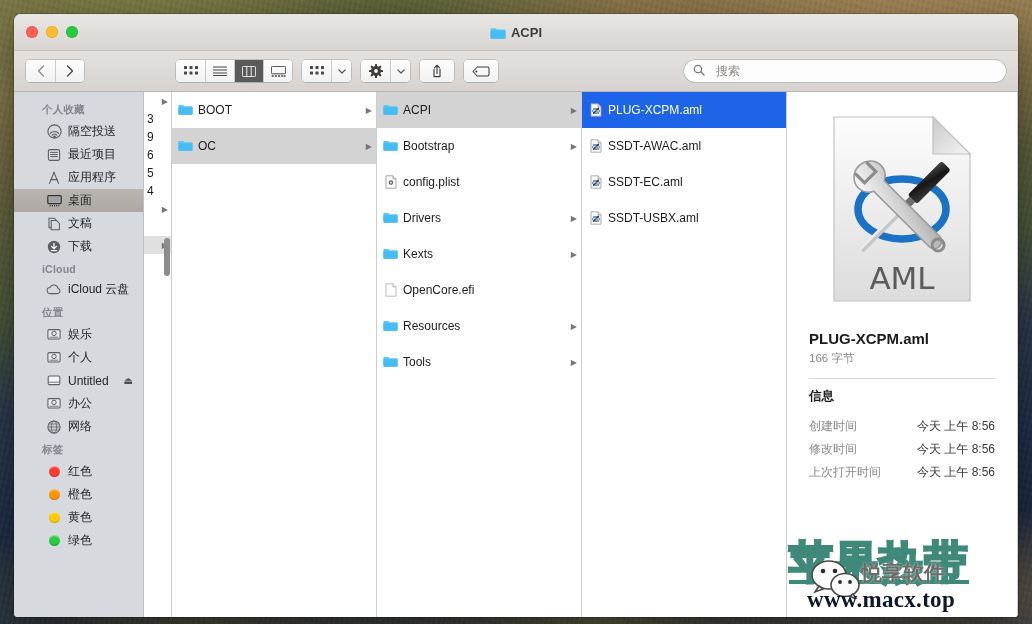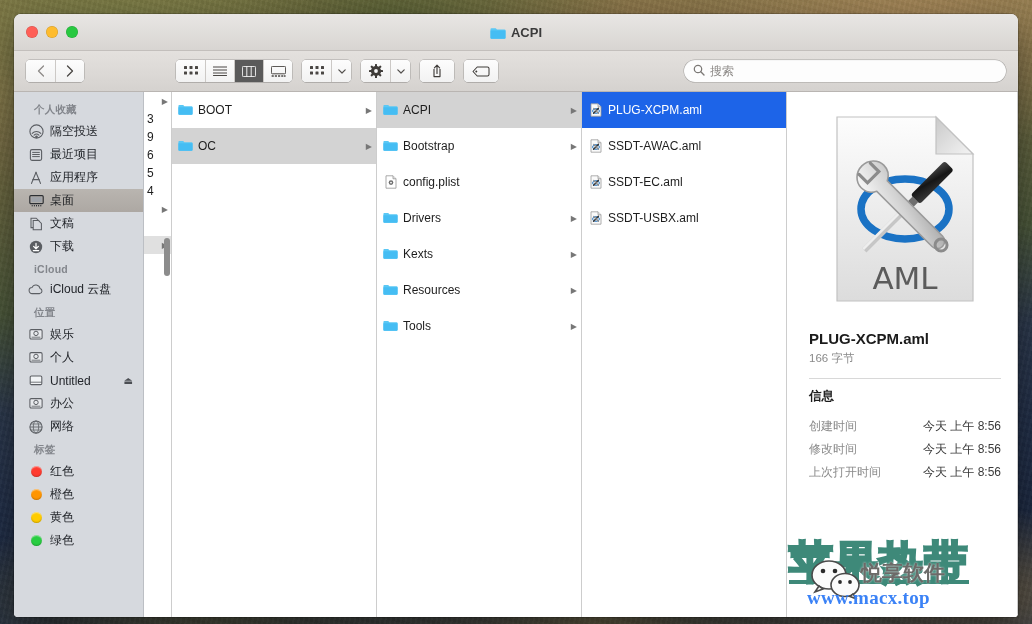--- a/index.html
+++ b/index.html
@@ -135,21 +135,21 @@
 
   .search-field {
     width: 322px;
     height: 22px;
     border-radius: 11px;
     background: #fdfdfd;
     box-shadow: 0 0 0 .5px rgba(0,0,0,.25), inset 0 .5px 1px rgba(0,0,0,.06);
     display: flex;
     align-items: center;
     padding: 0 9px;
-    gap: 5px;
+    gap: 11px;
   }
   .search-placeholder {
     font-size: 12px;
     color: #8d8a87;
   }
 
   
   .body-row {
     flex: 1;
     display: flex;
@@ -163,29 +163,29 @@
     background: #d6d9de;
     border-right: .5px solid #bcbfc4;
     padding-top: 6px;
     overflow: hidden;
     font-size: 12px;
   }
   .sb-header {
     font-size: 10.5px;
     font-weight: 700;
     color: #83868c;
-    padding: 5px 0 3px 20px;
+    padding: 5px 0 3px 28px;
     letter-spacing: .2px;
   }
   .sb-item {
     height: 23px;
     display: flex;
     align-items: center;
     gap: 6px;
-    padding-left: 14px;
+    padding-left: 32px;
     color: #22252a;
     font-size: 12px;
     position: relative;
     cursor: default;
   }
   .sb-item.selected {
     background: linear-gradient(180deg, #b9b5b0, #ada8a3);
     color: #1b1d20;
   }
   .sb-icon {
@@ -246,21 +246,21 @@
   .pscroll {
     position: absolute;
     right: 1px; top: 146px;
     width: 6px; height: 38px;
     border-radius: 3px;
     background: #8c8c8c;
   }
 
   
   .preview {
-    padding: 22px 16px 0 22px;
+    padding: 22px 22px 0 22px;
     height: 100%;
     overflow: hidden;
     position: relative;
   }
   .prev-icon-wrap {
     display: flex;
     justify-content: center;
     margin-bottom: 22px;
   }
   .prev-name {
@@ -322,23 +322,23 @@
     text-shadow: 0 0 2px rgba(255,255,255,.75);
   }
   .wm-chat {
     position: absolute;
     left: 34px; top: 24px;
     width: 56px; height: 40px;
   }
   .wm-url {
     position: absolute;
     left: 32px; top: 52px;
-    font-size: 19px;
+    font-size: 23px;
     font-weight: 700;
-    color: #3b82f6;
+    color: #0f172a;
     font-family: "Liberation Serif", serif;
     letter-spacing: .3px;
   }
 </style>
 </head>
 <body>
 
 <div id="desktop">
 
   <div id="finder-window">
@@ -790,20 +790,30 @@
           </div>
           <div class="row">
             <span class="row-icon">
               <svg width="15" height="12" viewBox="0 0 15 12">
                   <path d="M.4 1.9a.9.9 0 0 1 .9-.9h3.9l1.2 1.2h7.2a.9.9 0 0 1 .9.9v6.7a.9.9 0 0 1-.9.9H1.3a.9.9 0 0 1-.9-.9z" fill="#5ac8f5"></path>
                   <path d="M.4 3.2h14.2v6.6a.9.9 0 0 1-.9.9H1.3a.9.9 0 0 1-.9-.9z" fill="#45bdf3"></path>
                 </svg>
             </span>
             <span class="row-label">Kexts</span>
             <span class="row-arrow">▶</span>
+          </div>
+          <div class="row">
+            <span class="row-icon">
+              <svg width="12" height="14" viewBox="0 0 12 14">
+                <path d="M1 .8h7l3 3v9.4H1z" fill="#fff" stroke="#b0b0b0" stroke-width=".85"></path>
+                <path d="M8 .8v3h3" fill="#ececec" stroke="#b0b0b0" stroke-width=".85"></path>
+              </svg>
+            </span>
+            <span class="row-label">OpenCore.efi</span>
+            <span class="row-arrow hidden">▶</span>
           </div>
           <div class="row">
             <span class="row-icon">
               <svg width="15" height="12" viewBox="0 0 15 12">
                   <path d="M.4 1.9a.9.9 0 0 1 .9-.9h3.9l1.2 1.2h7.2a.9.9 0 0 1 .9.9v6.7a.9.9 0 0 1-.9.9H1.3a.9.9 0 0 1-.9-.9z" fill="#5ac8f5"></path>
                   <path d="M.4 3.2h14.2v6.6a.9.9 0 0 1-.9.9H1.3a.9.9 0 0 1-.9-.9z" fill="#45bdf3"></path>
                 </svg>
             </span>
             <span class="row-label">Resources</span>
             <span class="row-arrow">▶</span>

